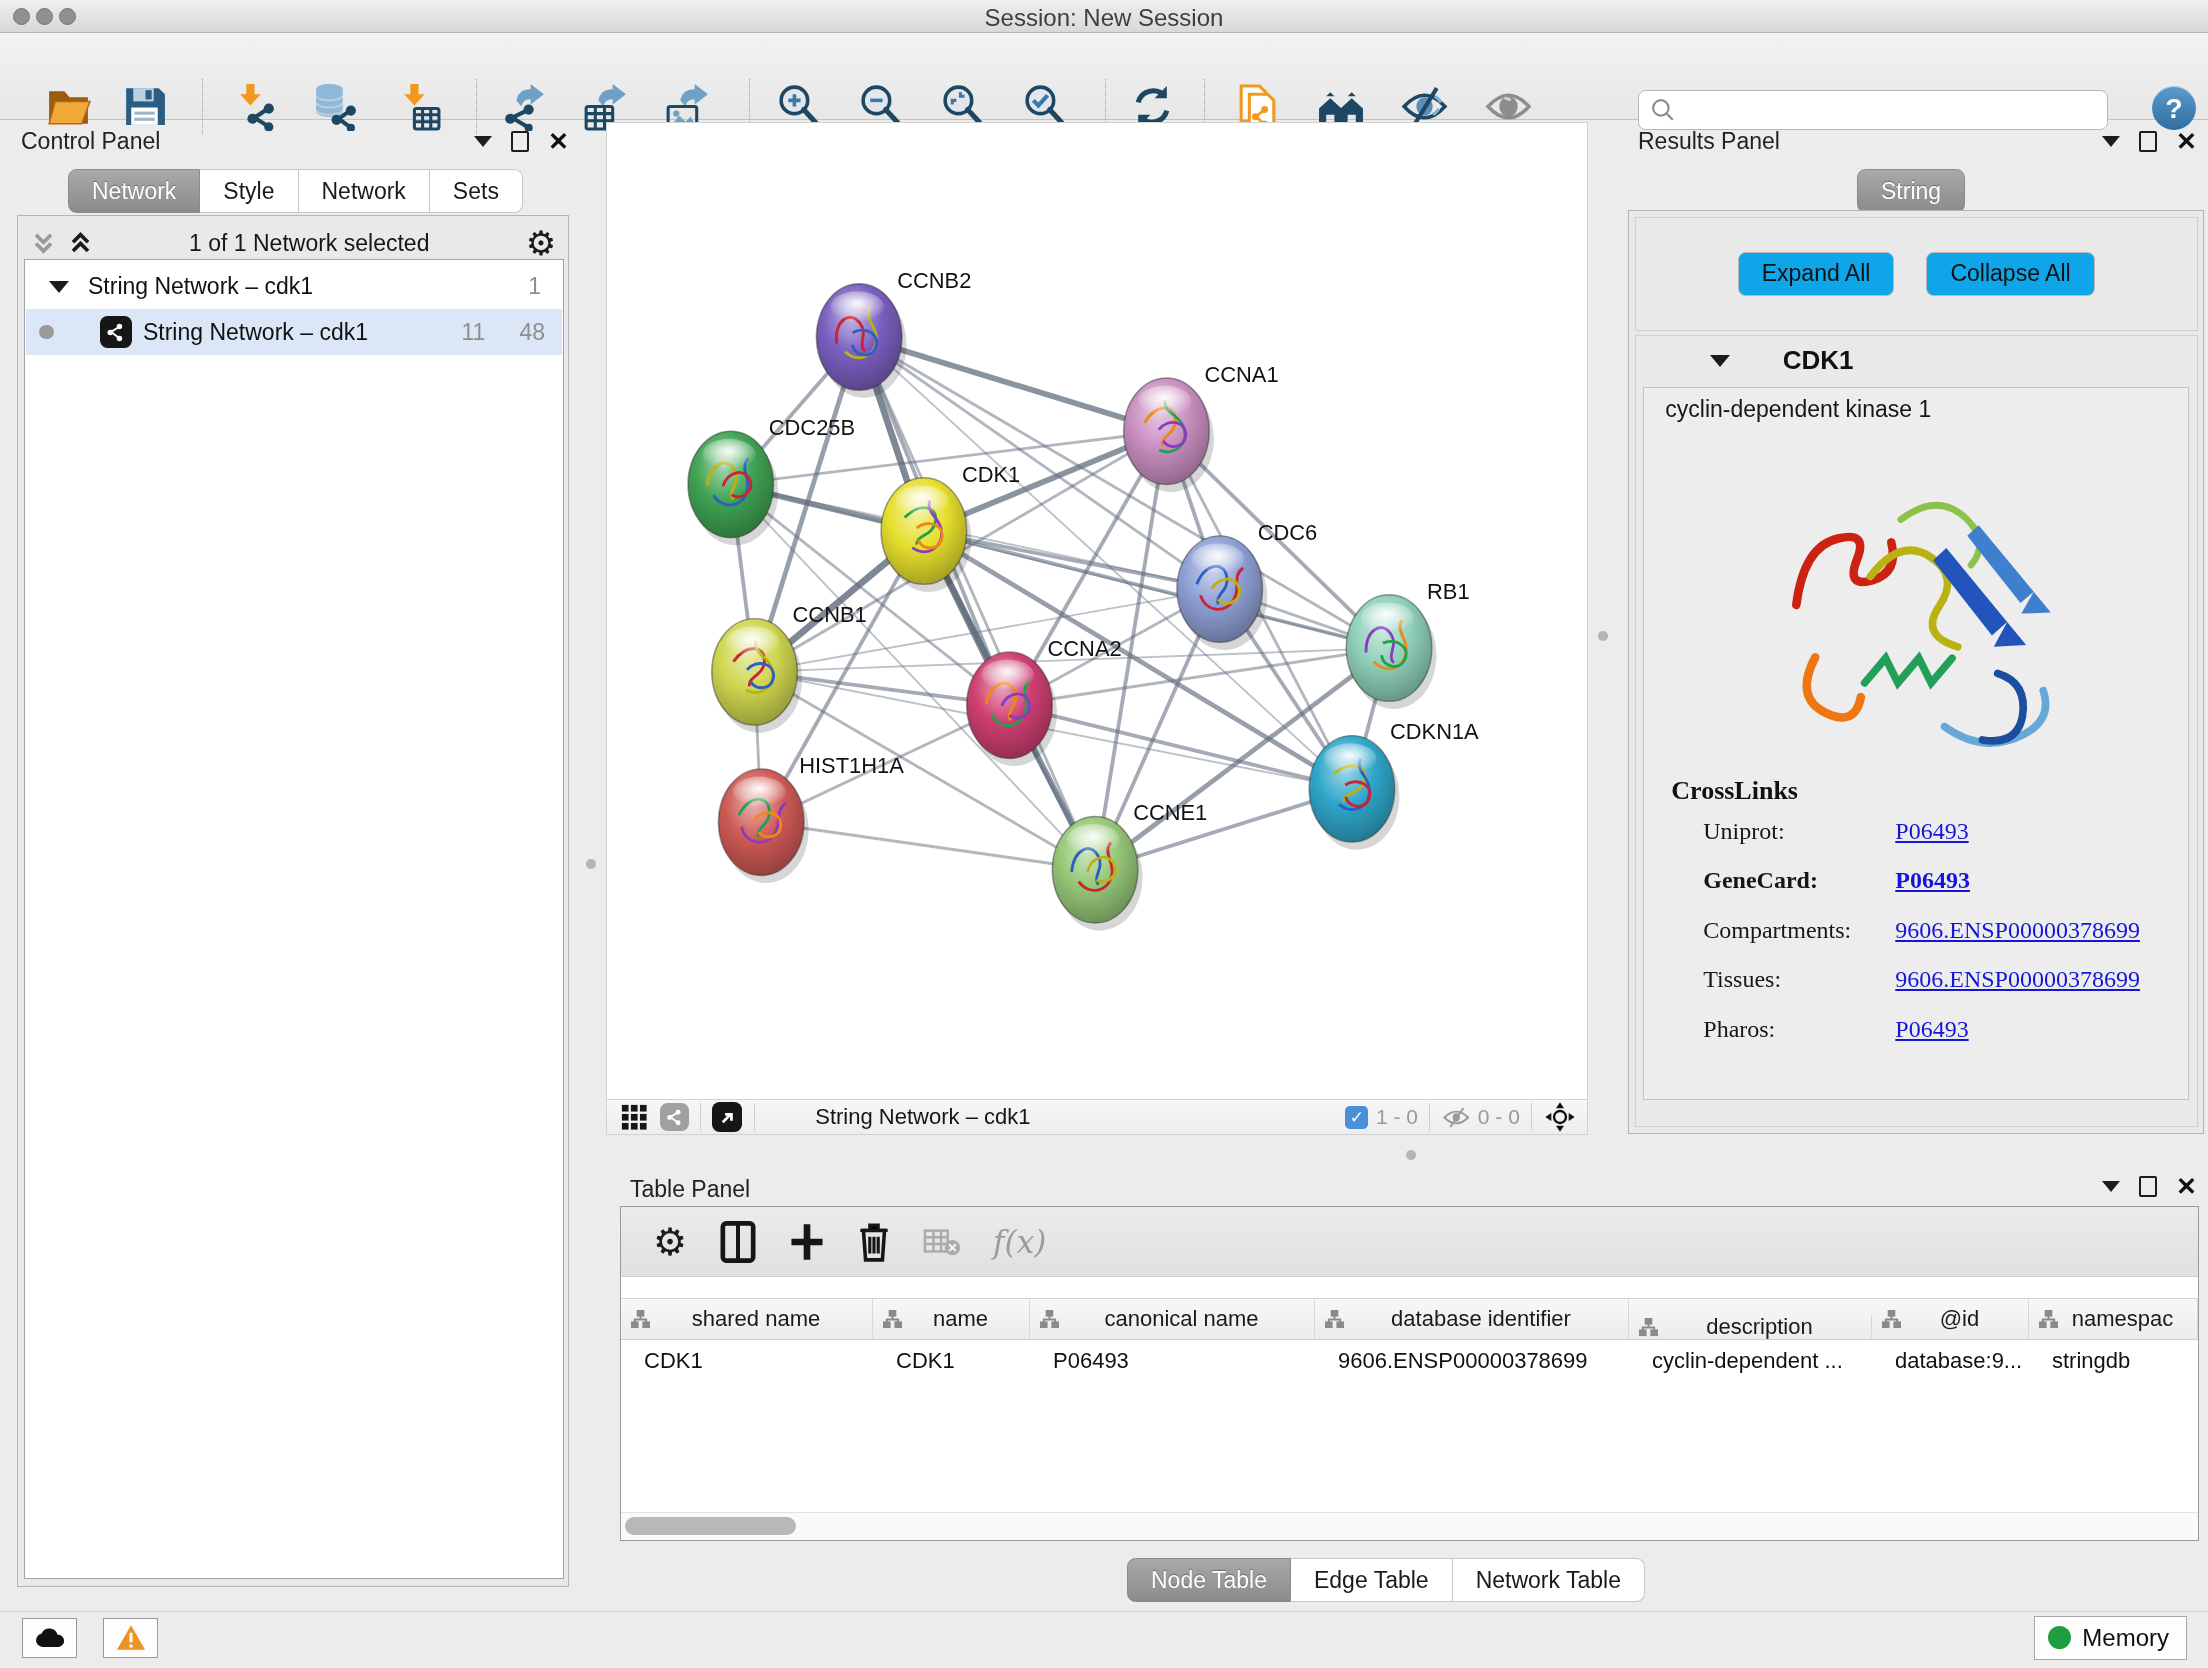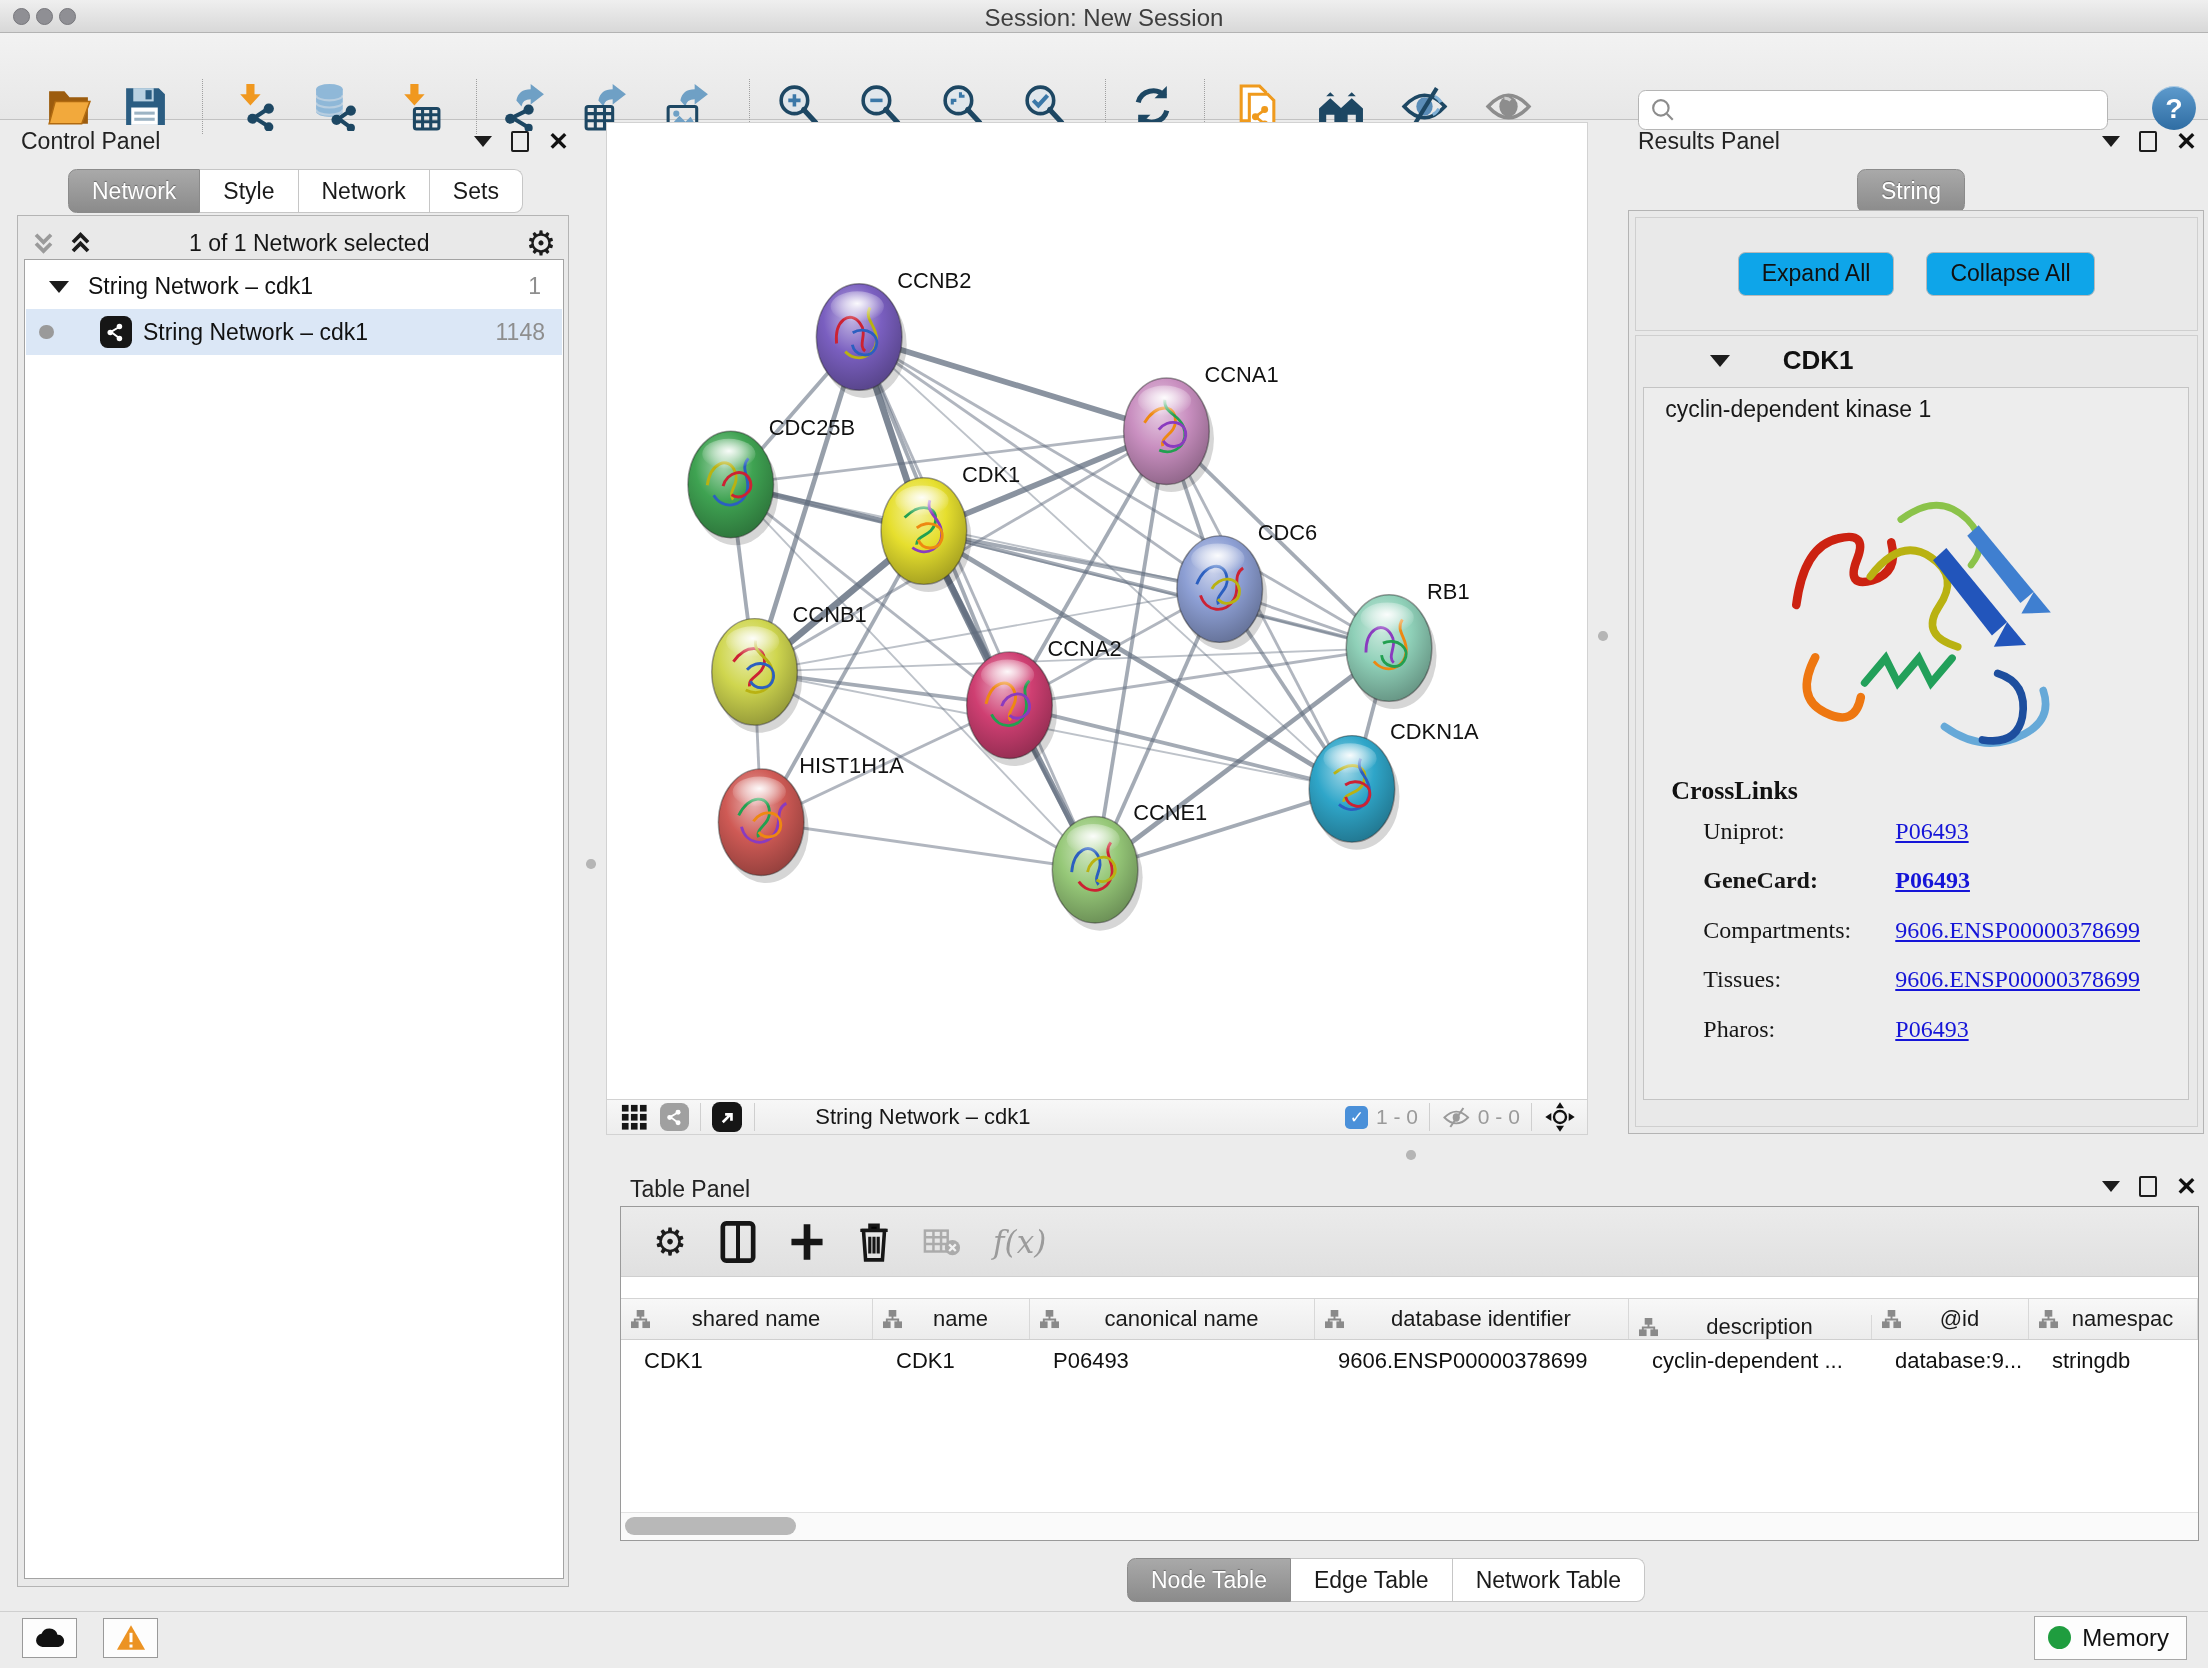--- a/index.html
+++ b/index.html
@@ -297,21 +297,21 @@
         <svg width="21" height="21" viewBox="0 0 32 32">
             <g fill="#fff">
               <circle cx="22" cy="7" r="4.2"></circle>
               <circle cx="8" cy="16" r="4.2"></circle>
               <circle cx="22" cy="25" r="4.2"></circle>
               <path d="M21 8 9 15l12 9" stroke="#fff" stroke-width="3" fill="none"></path>
             </g>
           </svg>
       </span>
       <span style="margin-left:11.4px;flex:1;">String Network – cdk1</span>
-      <span class="cnt" style="">11</span>
+      <span class="cnt" style="margin-right:34px;">11</span>
       <span class="cnt" style="margin-right:17px;">48</span>
     </div>
   </div>
 
   <div class="abs" id="net-canvas">
     <svg id="graph-svg" width="980" height="976" viewBox="0 0 1030 1026">
       <defs>
         <radialGradient id="glossGrad" cx="50%" cy="40%" r="60%">
           <stop offset="0%" stop-color="#ffffff" stop-opacity="0.95"></stop>
           <stop offset="100%" stop-color="#ffffff" stop-opacity="0"></stop>

